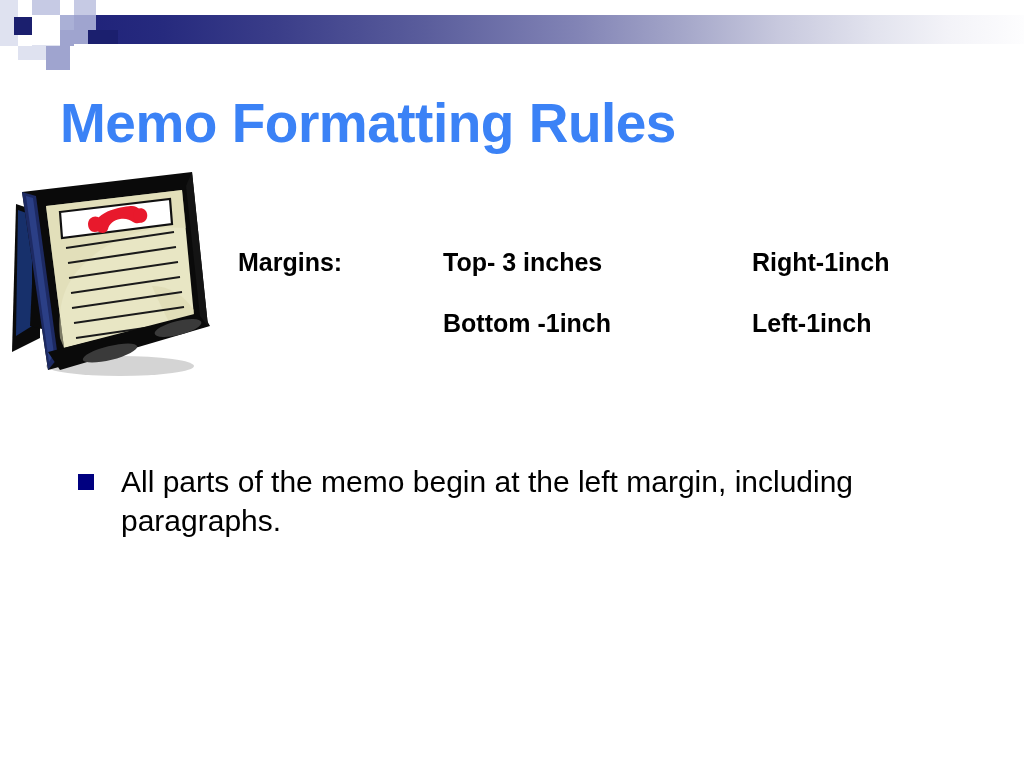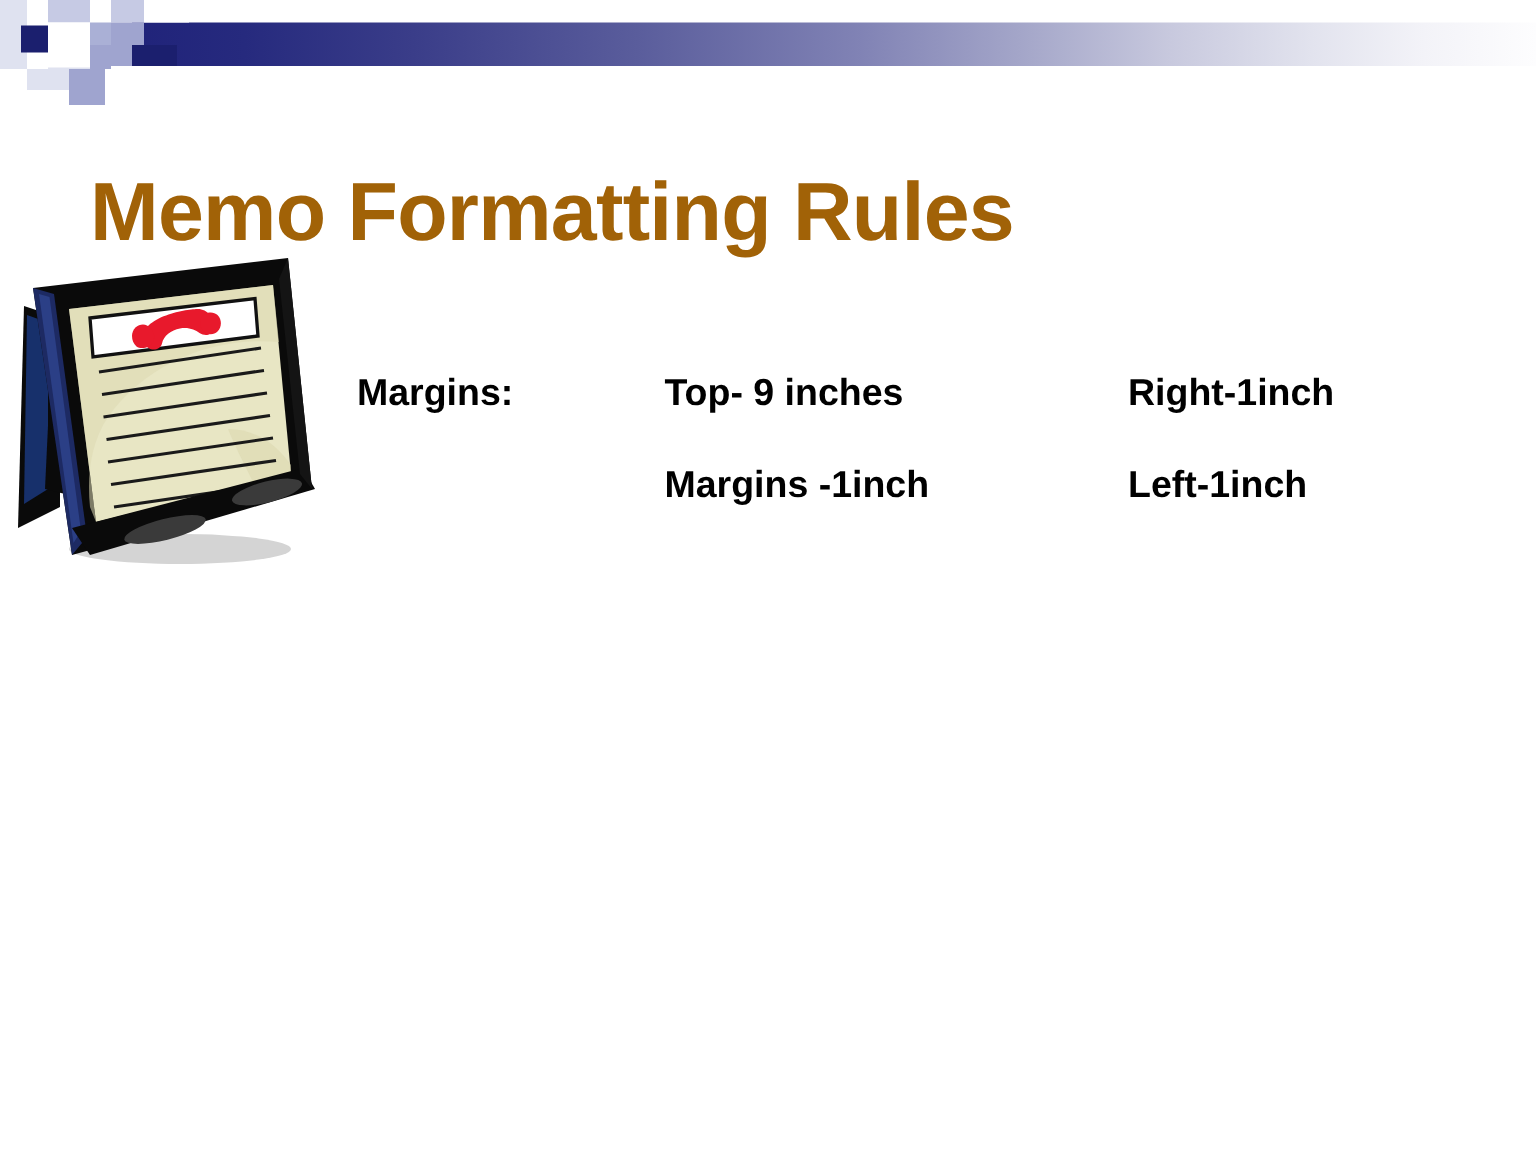--- a/index.html
+++ b/index.html
@@ -55,26 +55,25 @@
   .sq-pale    { background: #dfe2f0; }
   .sq-white   { background: #ffffff; }
 
   
   #page-title {
     position: absolute;
     left: 60px;
     top: 92px;
     font-size: 55px;
     font-weight: bold;
-    color: #a16207;
+    color: #3b82f6;
     letter-spacing: -0.5px;
     font-family: "Liberation Sans", sans-serif;
     white-space: nowrap;
     line-height: 62px;
-    margin-top: 18px;
   }
 
   
   #margins-block {
     position: absolute;
     left: 238px;
     top: 232px;
     font-size: 25px;
     font-weight: bold;
     color: #000000;
@@ -197,23 +196,29 @@
       <ellipse cx="108" cy="187" rx="28" ry="7" fill="#3a3a3a" transform="rotate(-14 108 187)"></ellipse>
       <ellipse cx="176" cy="162" rx="24" ry="7" fill="#3a3a3a" transform="rotate(-14 176 162)"></ellipse>
 
       <path d="M190 6 L206 160 L198 150 L184 20 Z" fill="#141414"></path>
     </svg>
   </div>
 
   <div id="margins-block">
     <div class="m-row">
       <span class="m-cell c1">Margins:</span>
-      <span class="m-cell c2">Top- 9 inches</span>
+      <span class="m-cell c2">Top- 3 inches</span>
       <span class="m-cell c3">Right-1inch</span>
     </div>
     <div class="m-row">
-      <span class="m-cell c2">Margins -1inch</span>
+      <span class="m-cell c2">Bottom -1inch</span>
       <span class="m-cell c3">Left-1inch</span>
     </div>
   </div>
 
+  <div id="bullet-list">
+    <div class="bullet-item">
+      <span class="bullet-marker"></span>
+      <span class="bullet-text">All parts of the memo begin at the left margin, including paragraphs.</span>
+    </div>
+  </div>
 
 </div>
 
 </body></html>

